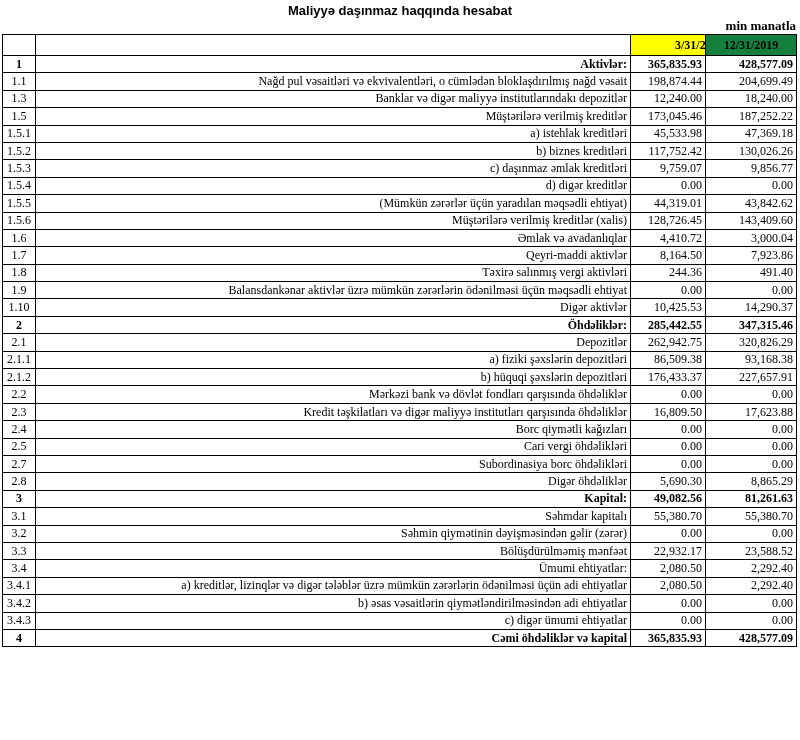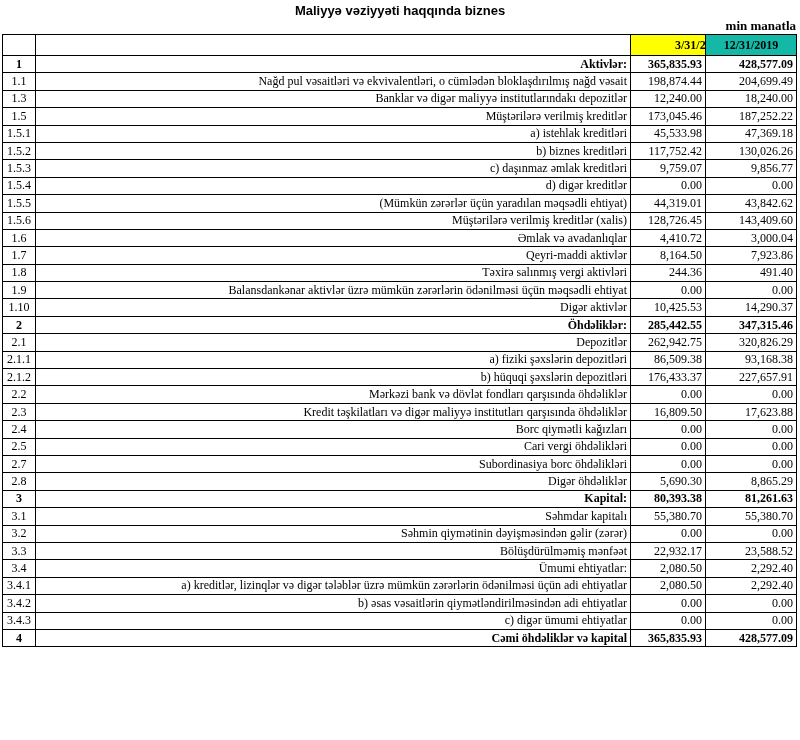--- a/index.html
+++ b/index.html
@@ -50,36 +50,36 @@
   td.b { font-weight: normal; }
   .c-num   { width: 33px; }
   .c-label { width: 595px; }
   .c-v1    { width: 75px; }
   .c-v2    { width: 91px; }
 </style>
 </head>
 <body>
 
 <div class="page">
-  <div class="title">Maliyyə vəziyyəti haqqında biznes</div>
+  <div class="title">Maliyyə daşınmaz haqqında hesabat</div>
   <div class="unit">min manatla</div>
 
   <table class="report">
     <colgroup>
       <col class="c-num">
         <col class="c-label">
         <col class="c-v1">
         <col class="c-v2">
     </colgroup>
     <tbody>
       <tr class="header-row">
         <td class="num"></td>
         <td class="label"></td>
         <td class="datehead" style="background: rgb(255, 255, 0); padding-left: 44px;">3/31/2020</td>
-        <td class="datehead" style="background: #14b8a6; margin-top: 28px;">12/31/2019</td>
+        <td class="datehead" style="background: #15803d; margin-top: 28px;">12/31/2019</td>
       </tr>
     <tr class="section">
           <td class="num">1</td>
           <td class="label">Aktivlər:</td>
           <td class="val b">365,835.93</td>
           <td class="val b">428,577.09</td>
         </tr>
         <tr>
           <td class="num">1.1</td>
           <td class="label">Nağd pul vəsaitləri və  ekvivalentləri, o cümlədən bloklaşdırılmış nağd vəsait</td>
@@ -220,21 +220,21 @@
         </tr>
         <tr>
           <td class="num">2.8</td>
           <td class="label">Digər öhdəliklər</td>
           <td class="val b">5,690.30</td>
           <td class="val b">8,865.29</td>
         </tr>
         <tr class="section">
           <td class="num">3</td>
           <td class="label">Kapital:</td>
-          <td class="val b">80,393.38</td>
+          <td class="val b">49,082.56</td>
           <td class="val b">81,261.63</td>
         </tr>
         <tr>
           <td class="num">3.1</td>
           <td class="label">Səhmdar kapitalı</td>
           <td class="val b">55,380.70</td>
           <td class="val b">55,380.70</td>
         </tr>
         <tr>
           <td class="num">3.2</td>

